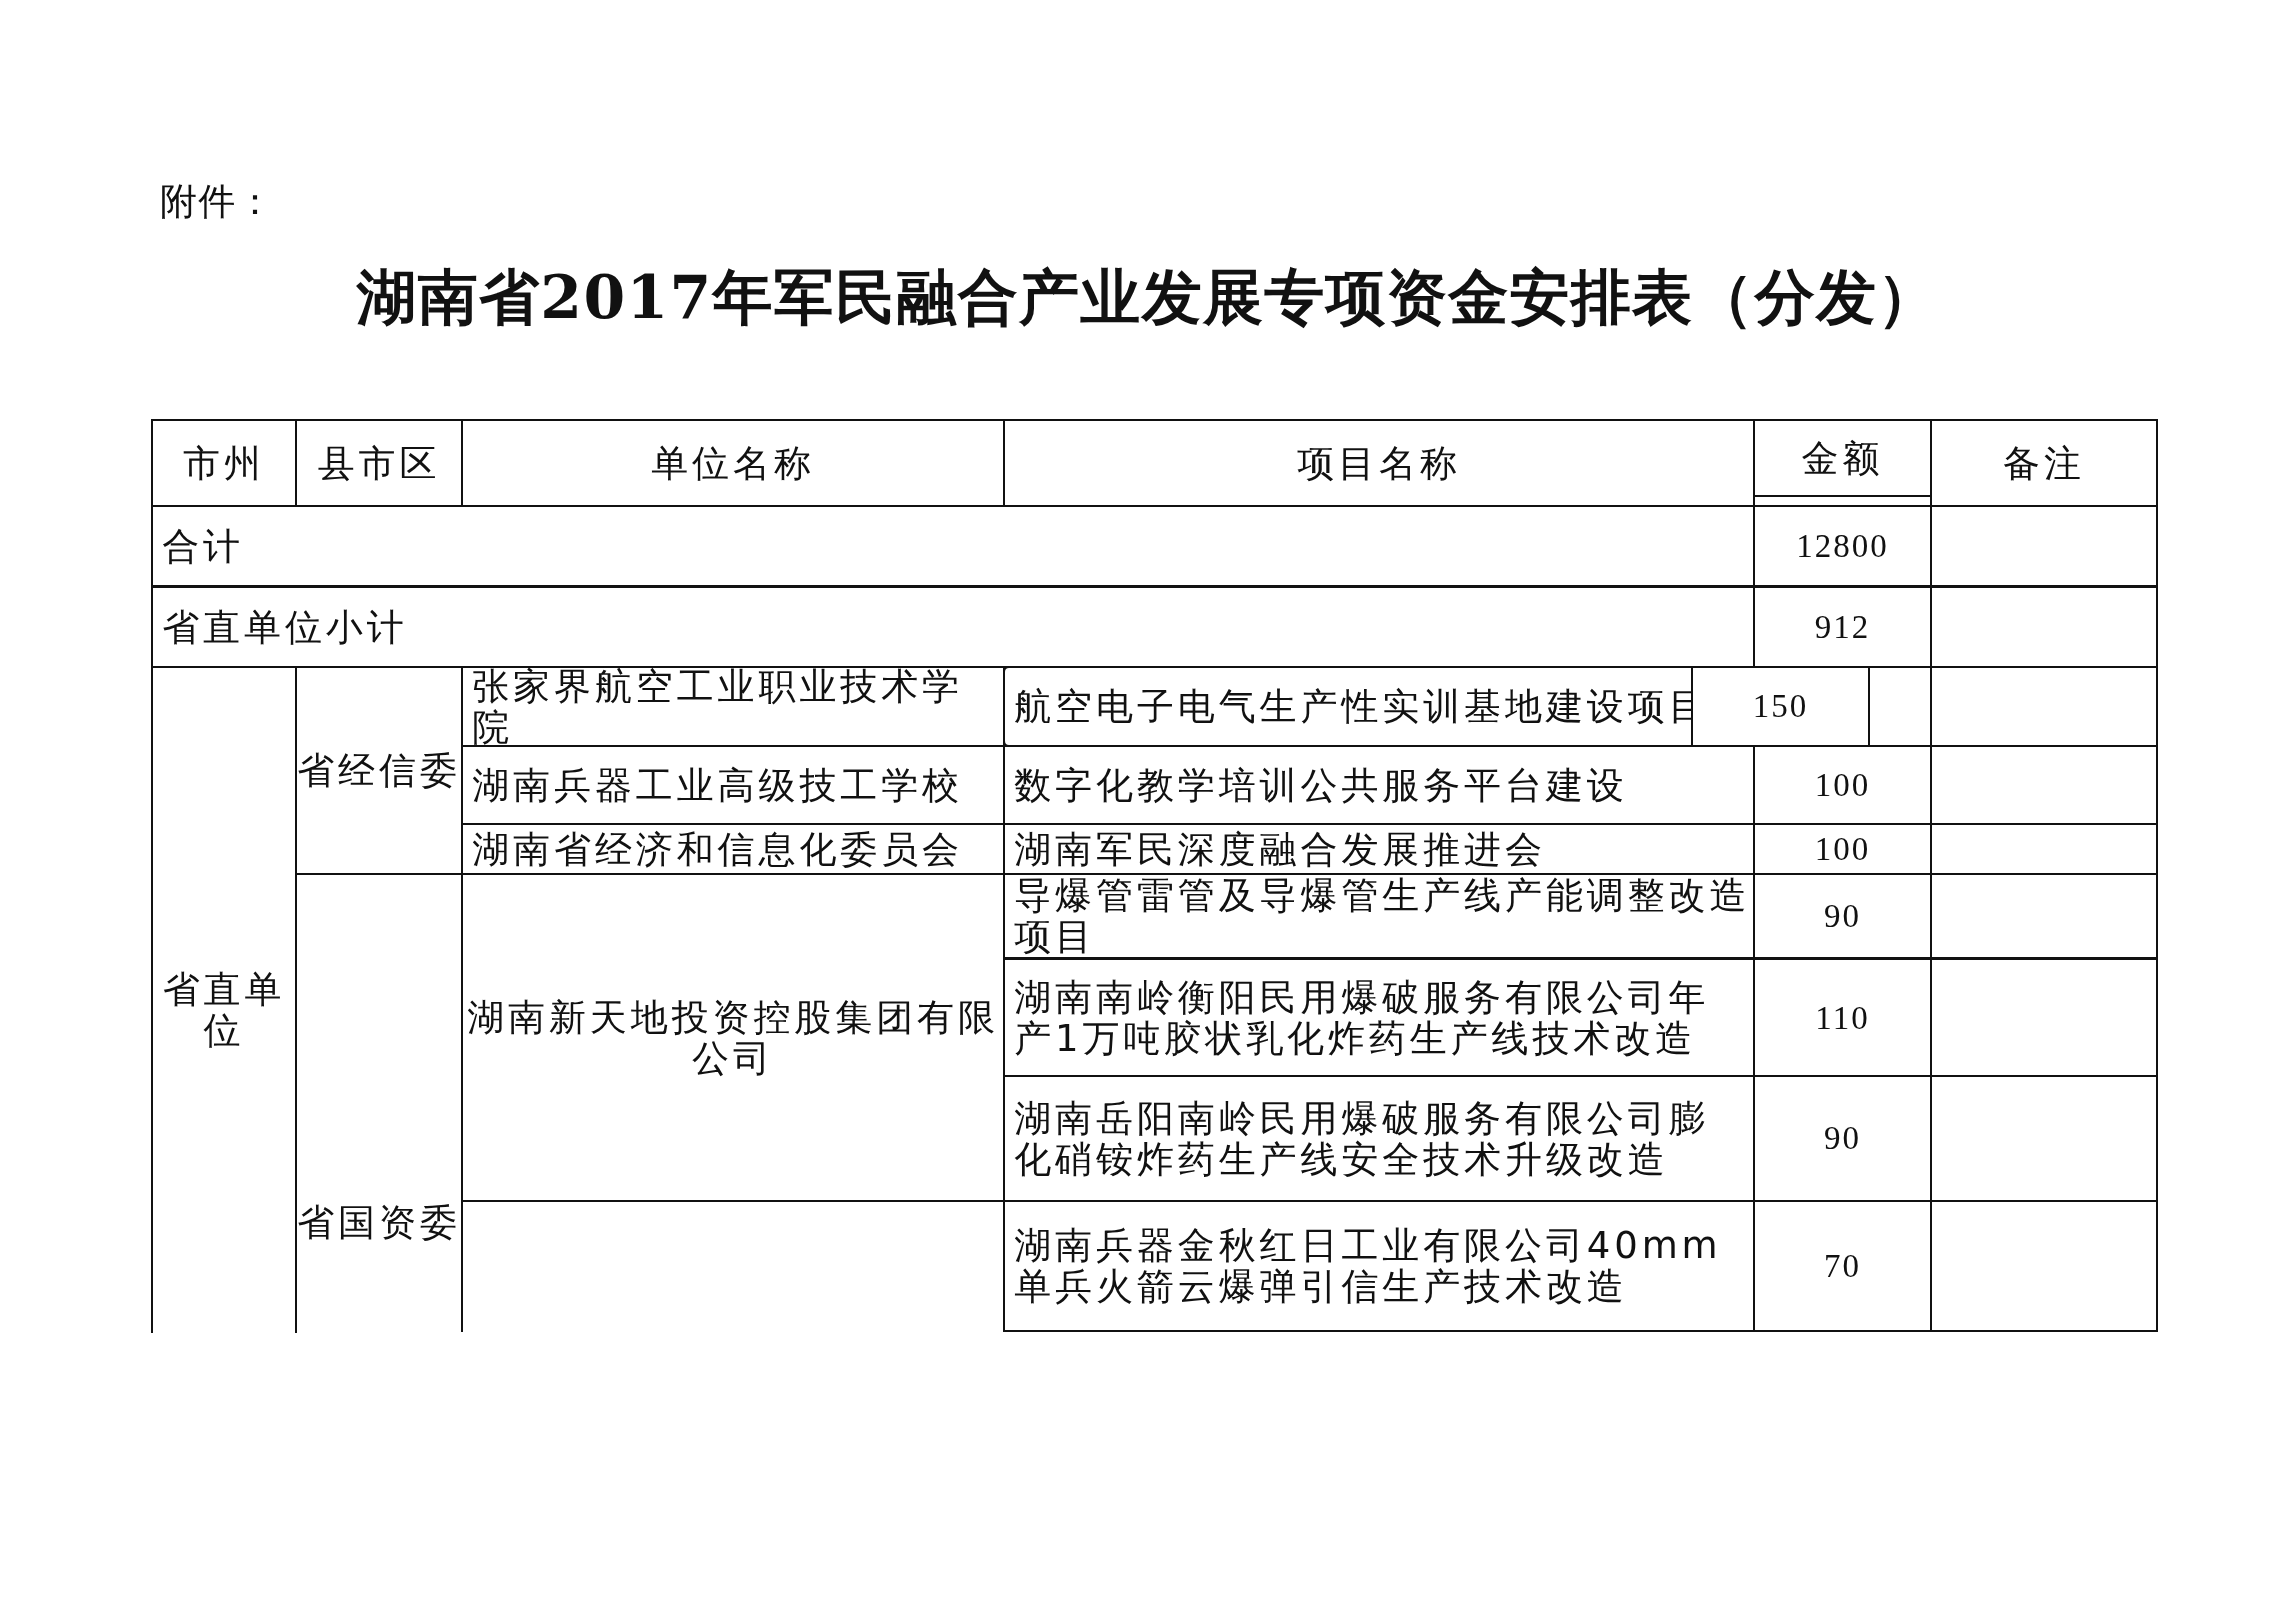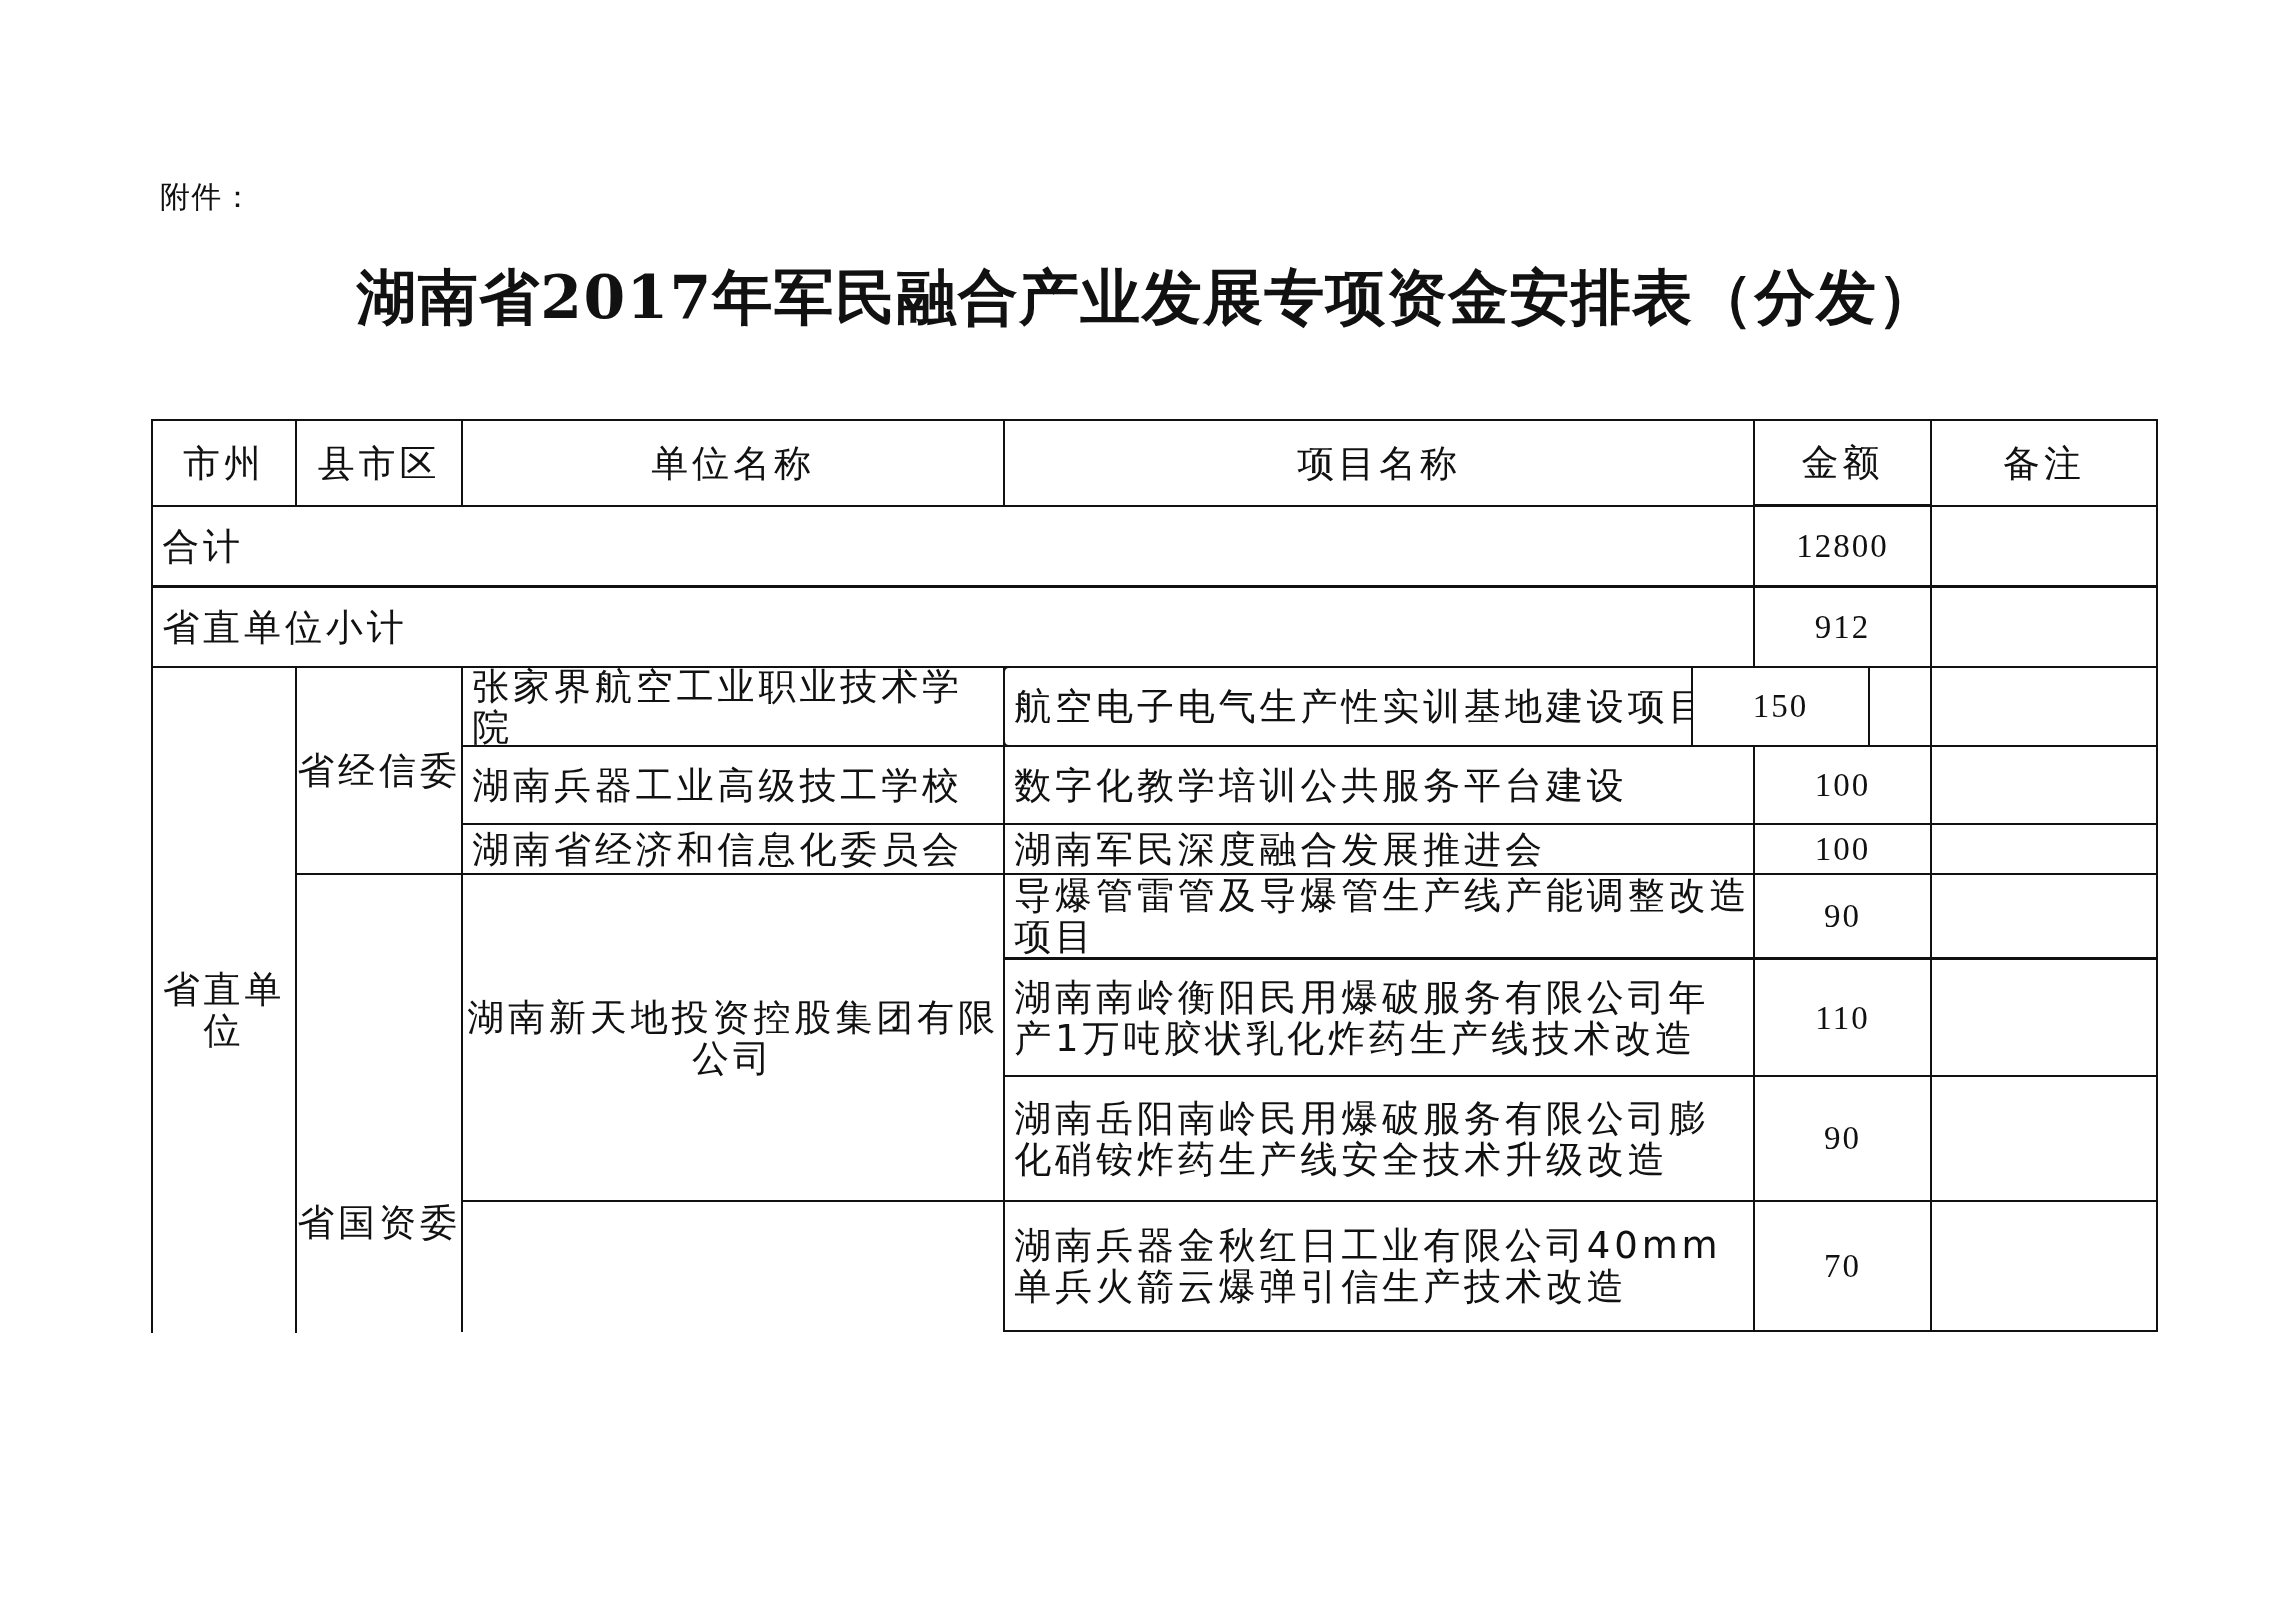--- a/index.html
+++ b/index.html
@@ -1,18 +1,18 @@
 <!DOCTYPE html>
 <html style="font-size:10.5px"><head>
 <meta charset="utf-8">
 <style>
   html, body { margin: 0; padding: 0; background: #ffffff; }
   body { width: 2295px; height: 1623px; position: relative; overflow: hidden;
          font-family: "DejaVu Serif", "Liberation Serif", serif; color: #111; }
-  .attach { position: absolute; left: 160px; top: 177px; font-size: 30px;
+  .attach { position: absolute; left: 160px; top: 177px; font-size: 37px;
             font-family: Liberation Sans, sans-serif; letter-spacing: 1.3px; }
   .title { position: absolute; left: 0; width: 2295px; top: 258px; text-align: center;
            font-size: 60px; font-weight: bold; letter-spacing: 1.3px;
            font-family: "DejaVu Serif", "Liberation Serif", serif; }
   .sheet { position: absolute; left: 151px; top: 419px; }
   .cell { position: absolute; box-sizing: border-box; border: 2px solid #111;
           display: flex; align-items: center; font-size: 37px; line-height: 41px;
           letter-spacing: 3.9px; font-family: "DejaVu Sans", sans-serif; background: #fff; }
   .center { justify-content: center; text-align: center; }
   .left { justify-content: flex-start; padding-left: 9.2px; }
@@ -25,21 +25,21 @@
 
 <div class="attach">附件：</div>
 <div class="title">湖南省2017年军民融合产业发展专项资金安排表（分发）</div>
 
 <div class="sheet">
 
   <div class="cell center" style="left:0;top:0;width:146px;height:88px;">市州</div>
   <div class="cell center" style="left:144px;top:0;width:168px;height:88px;">县市区</div>
   <div class="cell center" style="left:310px;top:0;width:544px;height:88px;">单位名称</div>
   <div class="cell center" style="left:852px;top:0;width:752px;height:88px;">项目名称</div>
-  <div class="cell center" style="left:1602px;top:0;width:179px;height:87px;">金额</div>
+  <div class="cell center" style="left:1602px;top:0;width:179px;height:78px;">金额</div>
   <div class="cell center" style="left:1779px;top:0;width:228px;height:88px;">备注</div>
 
   <div class="cell left" style="left:0;top:86px;width:1604px;height:82px;">合计</div>
   <div class="cell num" style="left:1602px;top:86px;width:179px;height:82px;">12800</div>
   <div class="cell" style="left:1779px;top:86px;width:228px;height:82px;"></div>
 
   <div class="cell left" style="left:0;top:167px;width:1604px;height:82px;text-align:right;">省直单位小计</div>
   <div class="cell num" style="left:1602px;top:167px;width:179px;height:82px;">912</div>
   <div class="cell" style="left:1779px;top:167px;width:228px;height:82px;"></div>
 

